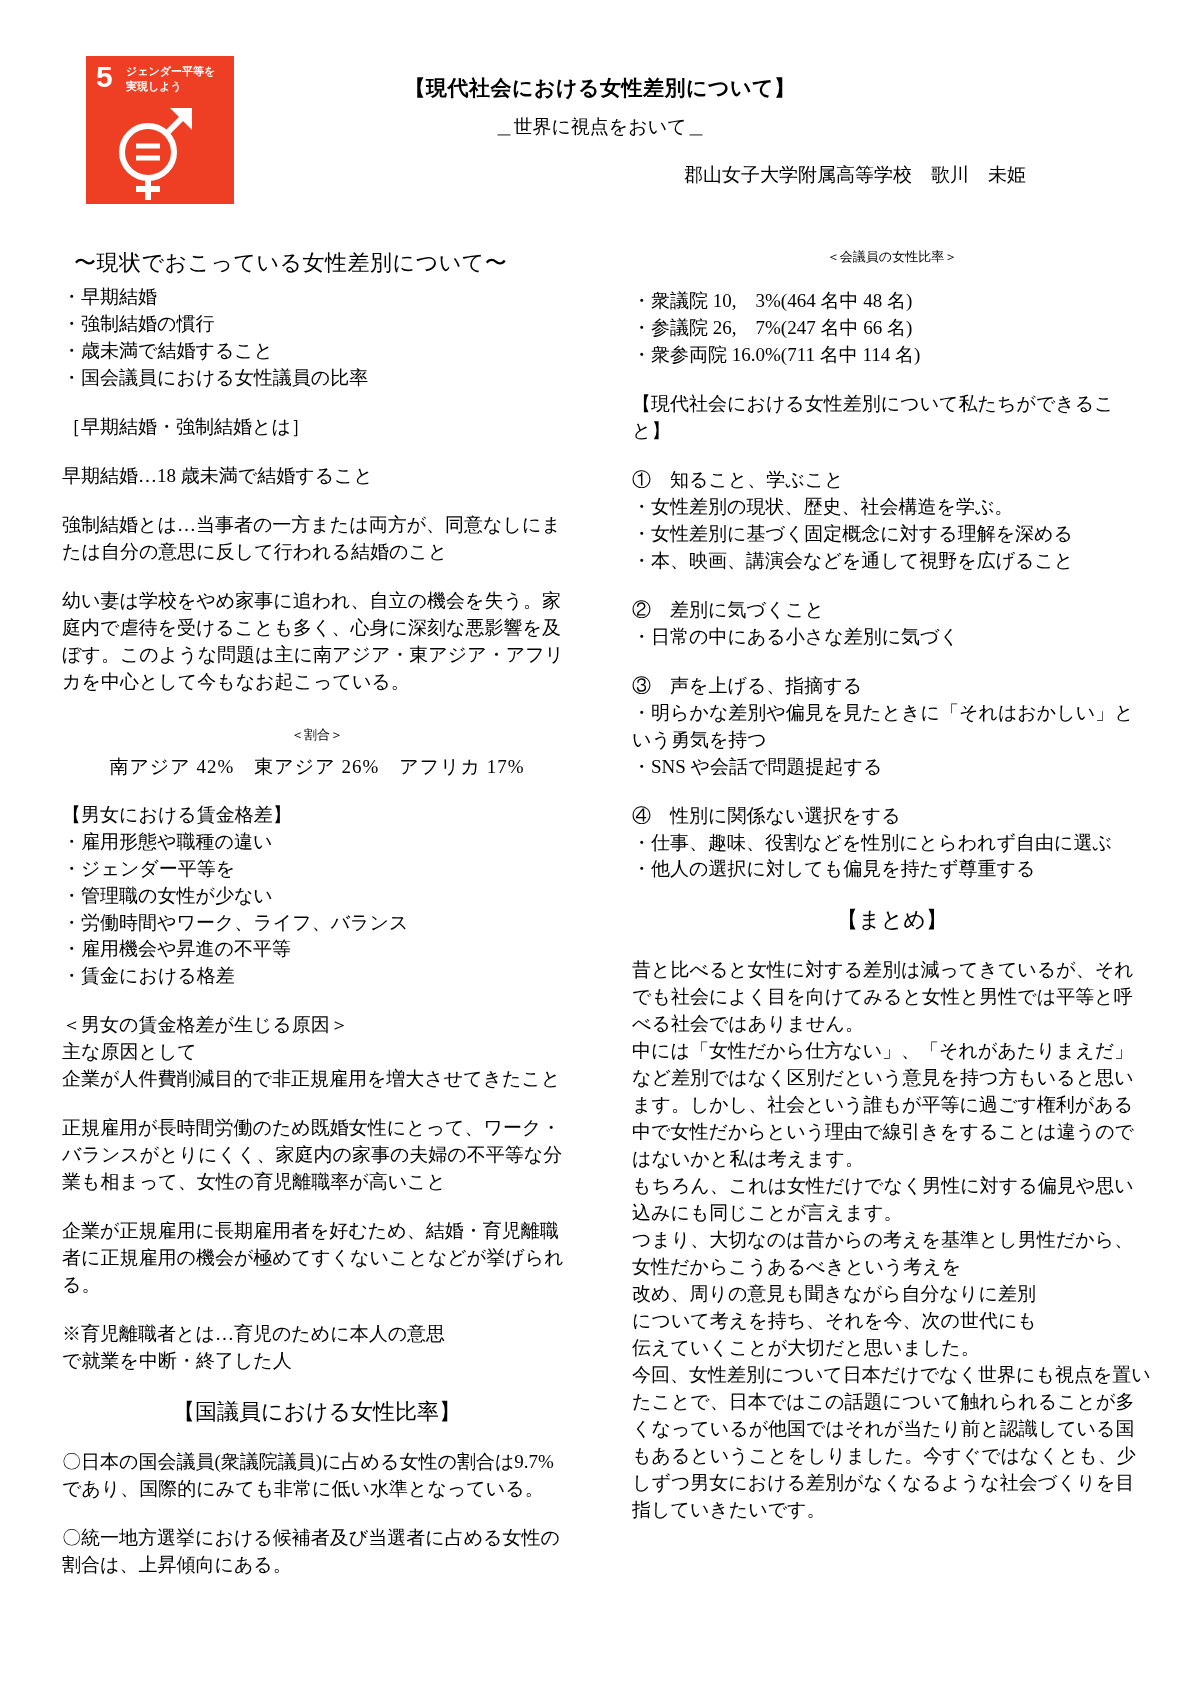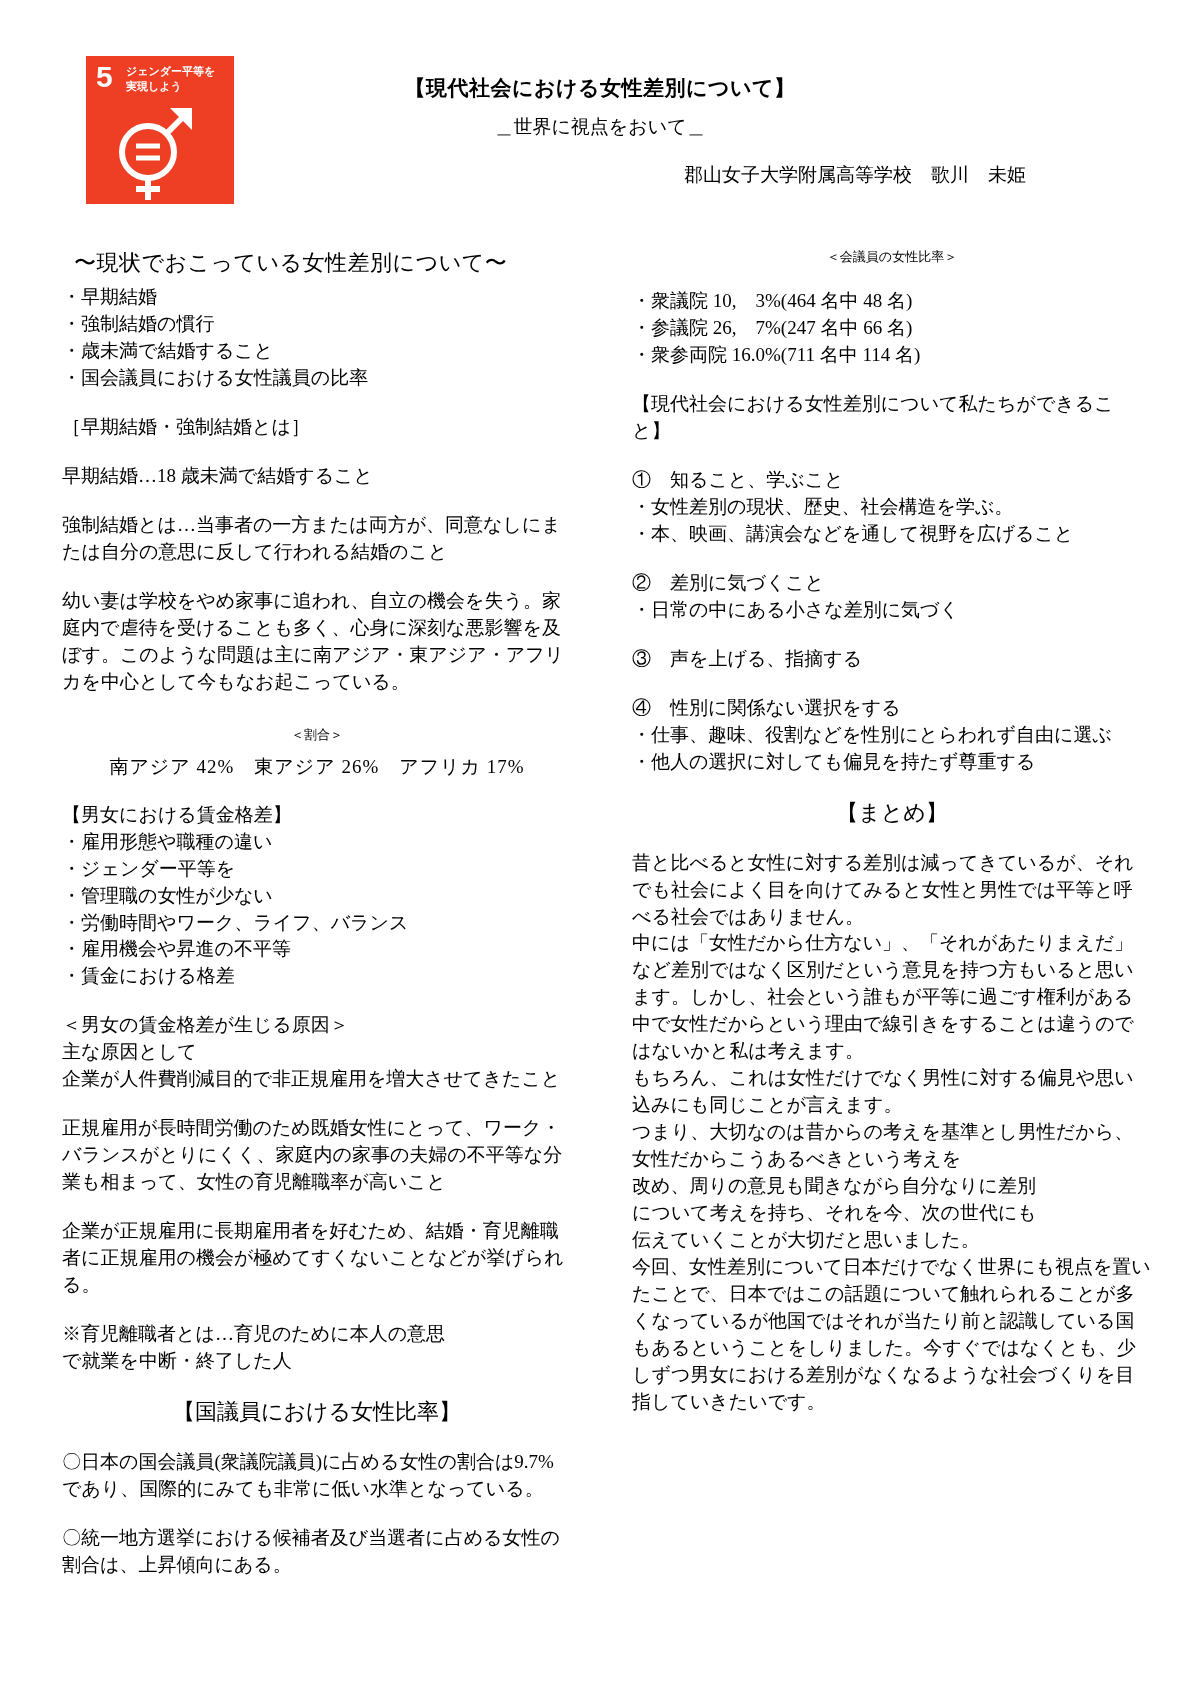--- a/index.html
+++ b/index.html
@@ -258,31 +258,36 @@
         <li>・衆参両院 16.0%(711 名中 114 名)</li>
       </ul>
 
       <div class="gap-m"></div>
       <p class="block">【現代社会における女性差別について私たちができること】</p>
 
       <div class="gap-m"></div>
       <p class="line">①　知ること、学ぶこと</p>
       <ul class="bullets">
         <li>・女性差別の現状、歴史、社会構造を学ぶ。</li>
+        <li>・女性差別に基づく固定概念に対する理解を深める</li>
         <li>・本、映画、講演会などを通して視野を広げること</li>
       </ul>
 
       <div class="gap-m"></div>
       <p class="line">②　差別に気づくこと</p>
       <ul class="bullets">
         <li>・日常の中にある小さな差別に気づく</li>
       </ul>
 
       <div class="gap-m"></div>
       <p class="line">③　声を上げる、指摘する</p>
+      <ul class="bullets">
+        <li>・明らかな差別や偏見を見たときに「それはおかしい」という勇気を持つ</li>
+        <li>・SNS や会話で問題提起する</li>
+      </ul>
 
       <div class="gap-m"></div>
       <p class="line">④　性別に関係ない選択をする</p>
       <ul class="bullets">
         <li>・仕事、趣味、役割などを性別にとらわれず自由に選ぶ</li>
         <li>・他人の選択に対しても偏見を持たず尊重する</li>
       </ul>
 
       <div class="gap-m"></div>
       <p class="h-center-b">【まとめ】</p>

